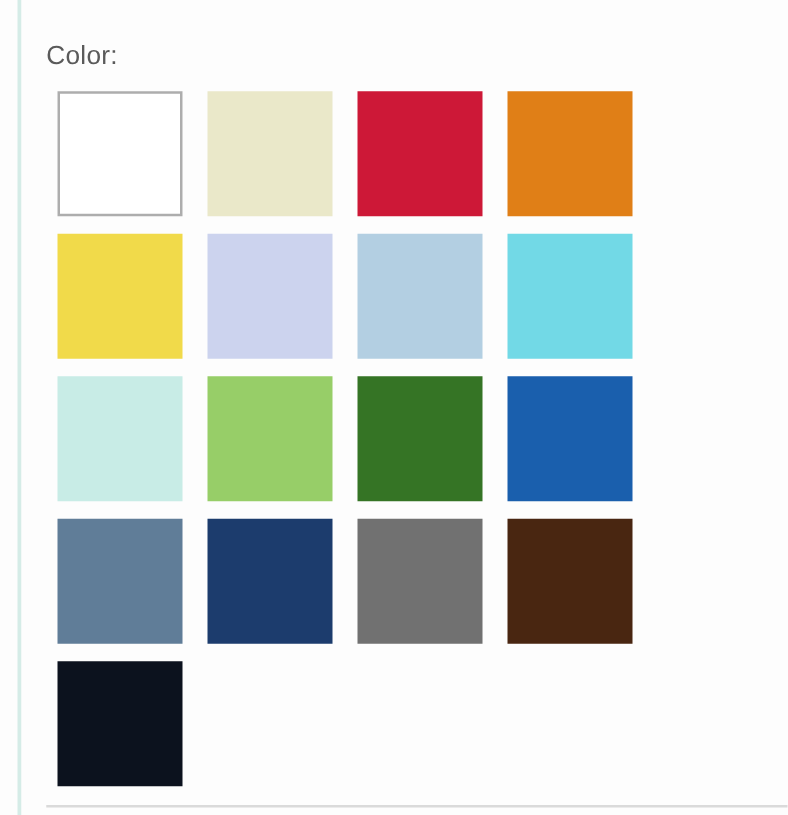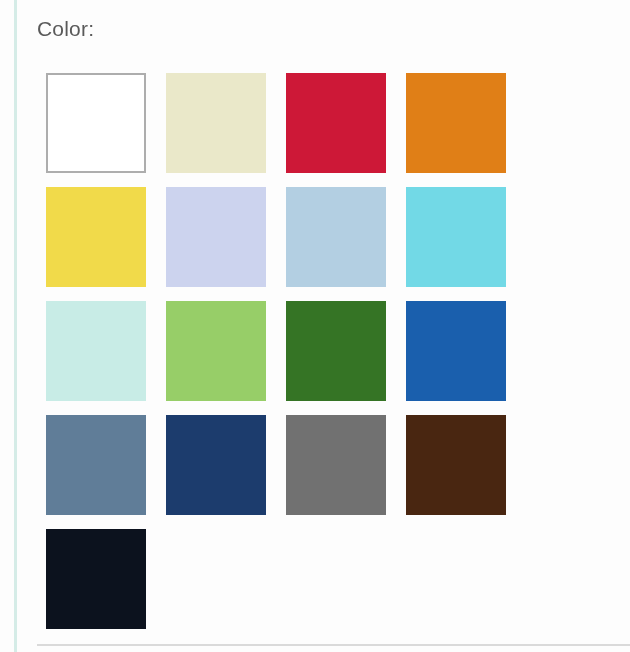--- a/index.html
+++ b/index.html
@@ -34,21 +34,21 @@
     position: absolute;
     left: 37px;
     top: 0;
     right: 0;
     bottom: 0;
   }
 
   .field-label {
     position: absolute;
     left: 0;
-    top: 16px;
+    top: 32px;
     font-size: 21px;
     line-height: 26px;
     color: #5a5a5a;
     font-weight: 400;
     letter-spacing: 0.2px;
     white-space: nowrap;
   }
 
   .swatch-grid {
     position: absolute;

